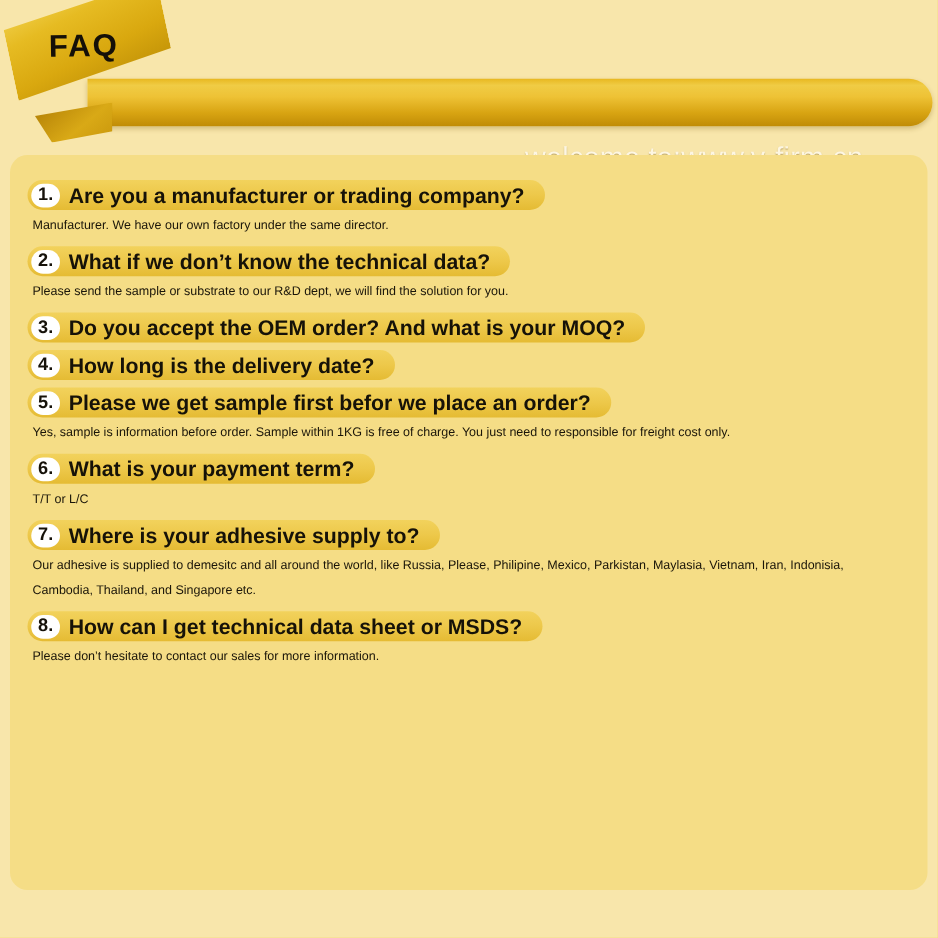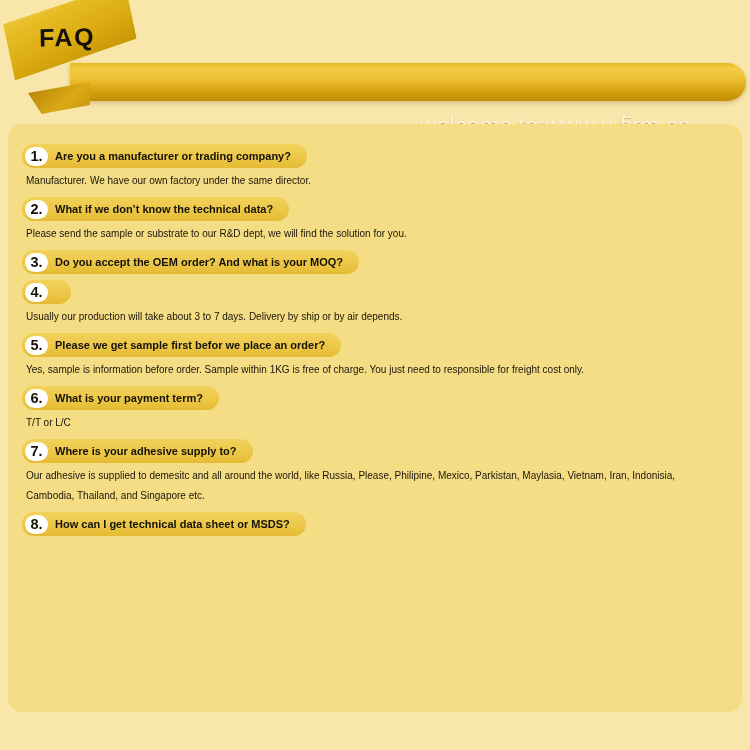--- a/index.html
+++ b/index.html
@@ -120,21 +120,21 @@
     font-size:14.5px;
     font-weight:bold;
     display:flex;
     align-items:center;
     justify-content:center;
     margin-right:7px;
     padding:0 3px;
   }
 
   .q-text {
-    font-size:11px;
+    font-size:17px;
     font-weight:bold;
     color:#161208;
     white-space:nowrap;
     line-height:1;
   }
 
   .answer {
     font-size:10px;
     color:#1a1509;
     line-height:20px;
@@ -179,22 +179,22 @@
   <div class="faq-item">
     <div class="question-pill">
       <span class="q-badge">3.</span>
       <span class="q-text">Do you accept the OEM order? And what is your MOQ?</span>
     </div>
   </div>
 
   <div class="faq-item">
     <div class="question-pill">
       <span class="q-badge">4.</span>
-    </div>
-    <div class="answer">Usually our production will take about 3 to 7 days. Delivery by ship or by air depends.</div>
+      <span class="q-text">How long is the delivery date?</span>
+    </div>
   </div>
 
   <div class="faq-item">
     <div class="question-pill">
       <span class="q-badge">5.</span>
       <span class="q-text">Please we get sample first befor we place an order?</span>
     </div>
     <div class="answer">Yes, sample is information before order. Sample within 1KG is free of charge. You just need to responsible for freight cost only.</div>
   </div>
 
@@ -212,15 +212,16 @@
       <span class="q-text">Where is your adhesive supply to?</span>
     </div>
     <div class="answer">Our adhesive is supplied to demesitc and all around the world, like Russia, Please, Philipine, Mexico, Parkistan, Maylasia, Vietnam, Iran, Indonisia, Cambodia, Thailand, and Singapore etc.</div>
   </div>
 
   <div class="faq-item">
     <div class="question-pill">
       <span class="q-badge">8.</span>
       <span class="q-text">How can I get technical data sheet or MSDS?</span>
     </div>
+    <div class="answer">Please don’t hesitate to contact our sales for more information.</div>
   </div>
 
 </div>
 
 </body></html>

